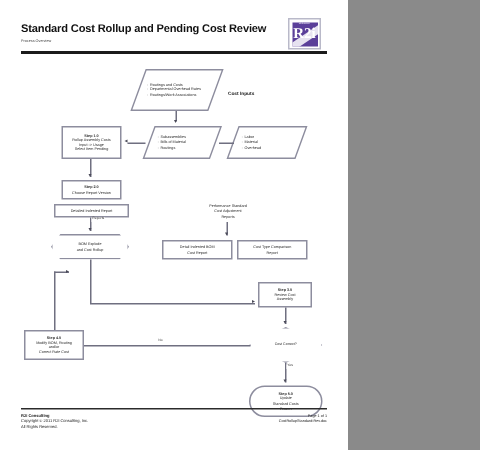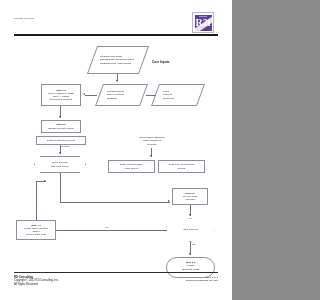--- a/index.html
+++ b/index.html
@@ -91,20 +91,21 @@
   .ftr-l{font-size:2.7px;line-height:3.4px;color:#1b1b1b;}
   .ftr-l .b{font-weight:bold;}
   .ftr-r{font-size:2.5px;line-height:3.4px;color:#1b1b1b;text-align:right;}
 </style>
 </head>
 <body>
 
 <div class="page">
 
   <div class="hdr">
+    <div class="hdr-title">Standard Cost Rollup and Pending Cost Review</div>
     <div class="hdr-sub">Process Overview</div>
   </div>
   <div class="hdr-rule"></div>
 
   <div class="logo">
     <div class="logo-inner">
       <div class="logo-top">ROLLOUT</div>
       <div class="logo-txt">R2i</div>
     </div>
   </div>

